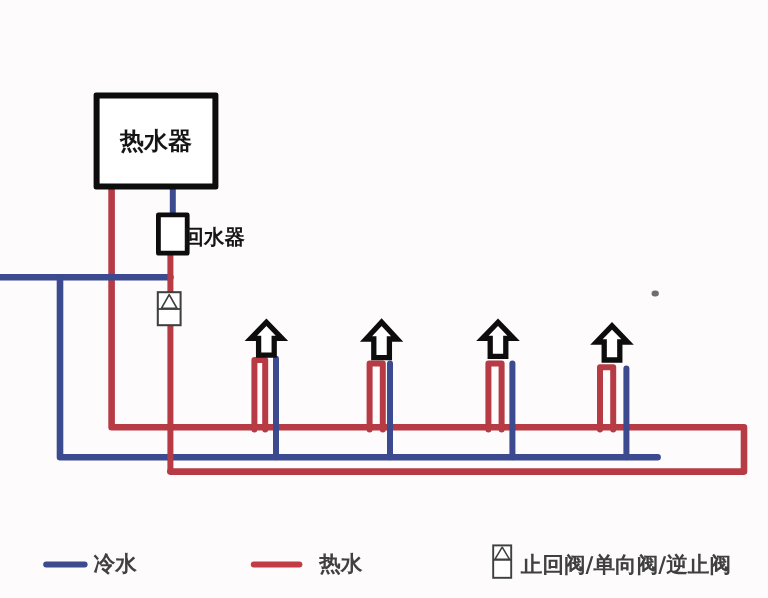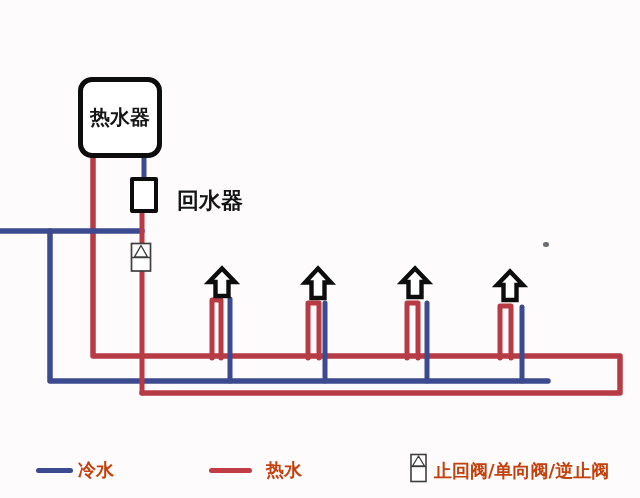--- a/index.html
+++ b/index.html
@@ -22,39 +22,39 @@
     overflow:hidden;
   }
   .canvas svg{position:absolute;left:0;top:0;}
   .box{
     position:absolute;
     background:#ffffff;
     box-sizing:border-box;
     display:flex;align-items:center;justify-content:center;
   }
   .heater{
-    left:78px;top:77px;width:84px;height:81px;
+    left:78px;top:77px;width:104px;height:81px;
     border:5px solid var(--ink);
-    border-radius:14px;
+    border-radius:2px;
   }
   .heater .lbl{
     font-size:20px;font-weight:bold;color:#151515;
     letter-spacing:0px;white-space:nowrap;
   }
   .return-device{
     left:130px;top:177px;width:28px;height:36px;
     border:4.5px solid var(--ink);
     border-radius:2px;
   }
   .float-lbl{
     position:absolute;
     font-weight:bold;color:#151515;white-space:nowrap;
   }
-  .return-lbl{left:177px;top:186px;font-size:22px;}
-  .legend-lbl{font-size:18px;color:#c2410c;text-align:right;}
+  .return-lbl{left:153px;top:186px;font-size:17px;}
+  .legend-lbl{font-size:18px;color:#404040;text-align:right;}
   .cold-lbl{left:78px;top:458px;}
   .hot-lbl{left:266px;top:458px;font-family:Liberation Mono, monospace;}
   .valve-lbl{left:434px;top:459px;}
   .swatch{
     position:absolute;height:5px;border-radius:3px;
   }
   .cold-swatch{left:36px;top:468px;width:37px;background:var(--cold);}
   .hot-swatch{left:209px;top:468px;width:43px;background:var(--hot-bright);}
   .speck{
     position:absolute;left:543px;top:242px;width:6px;height:5px;

